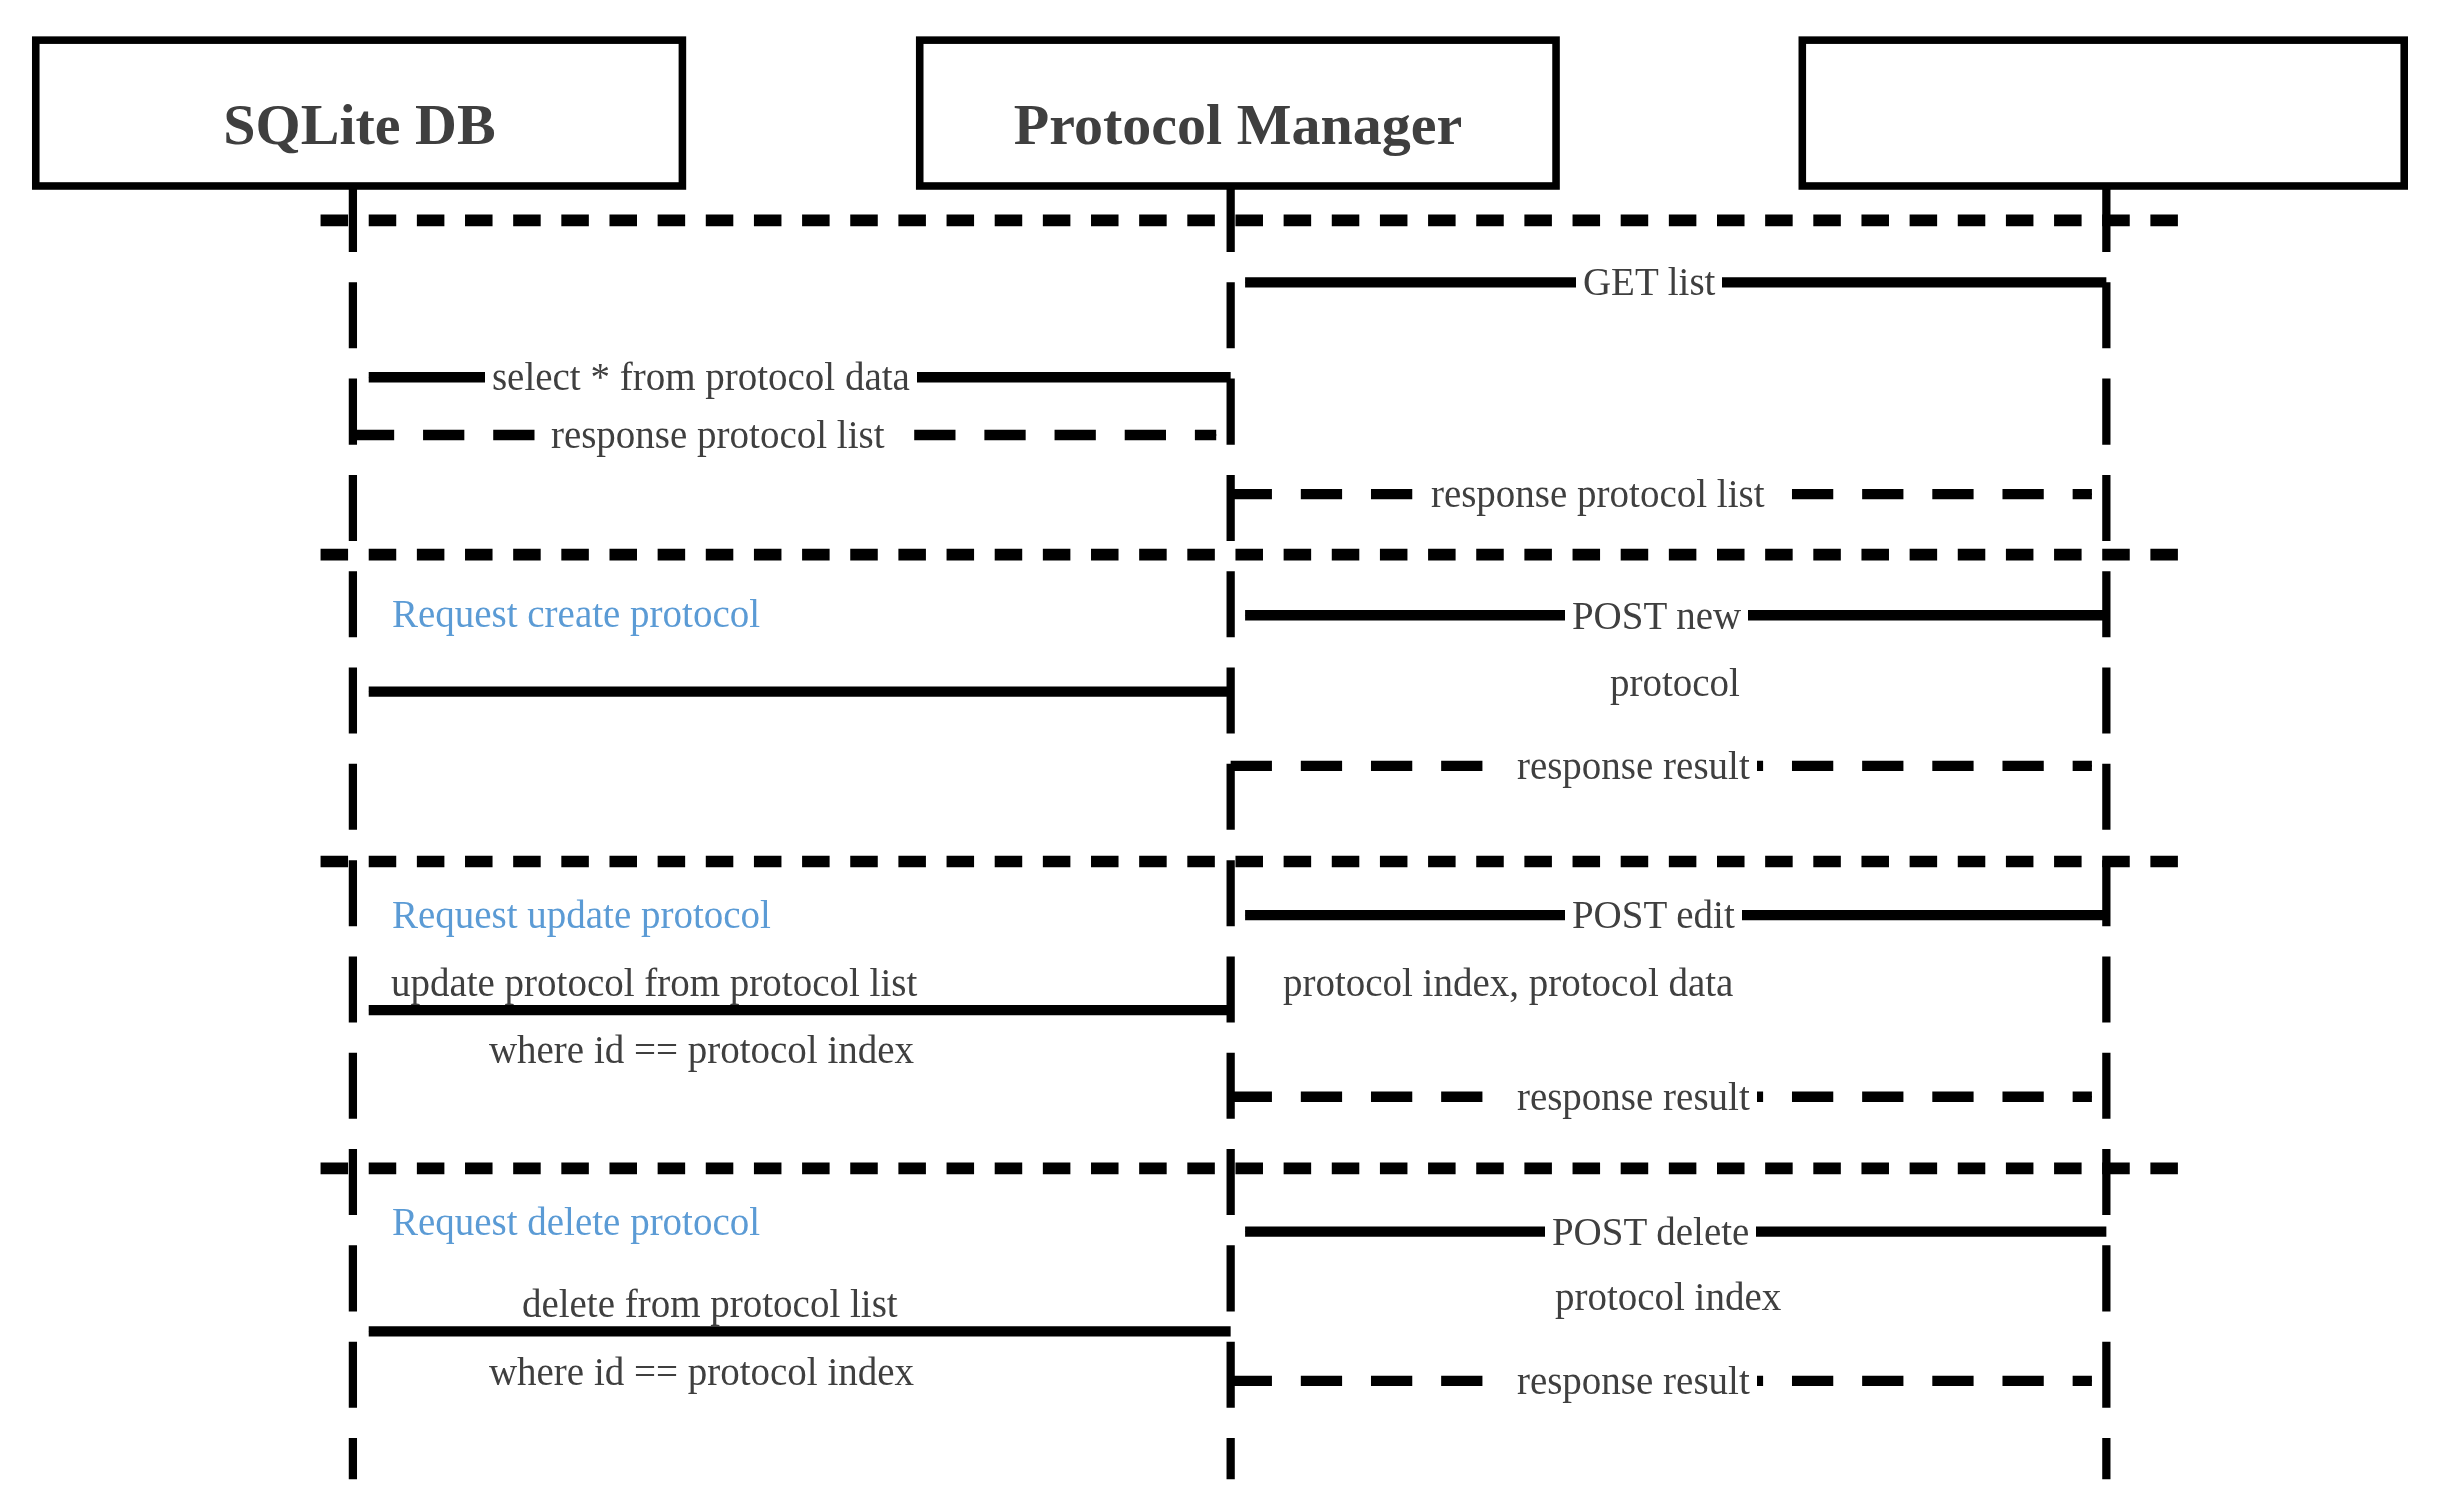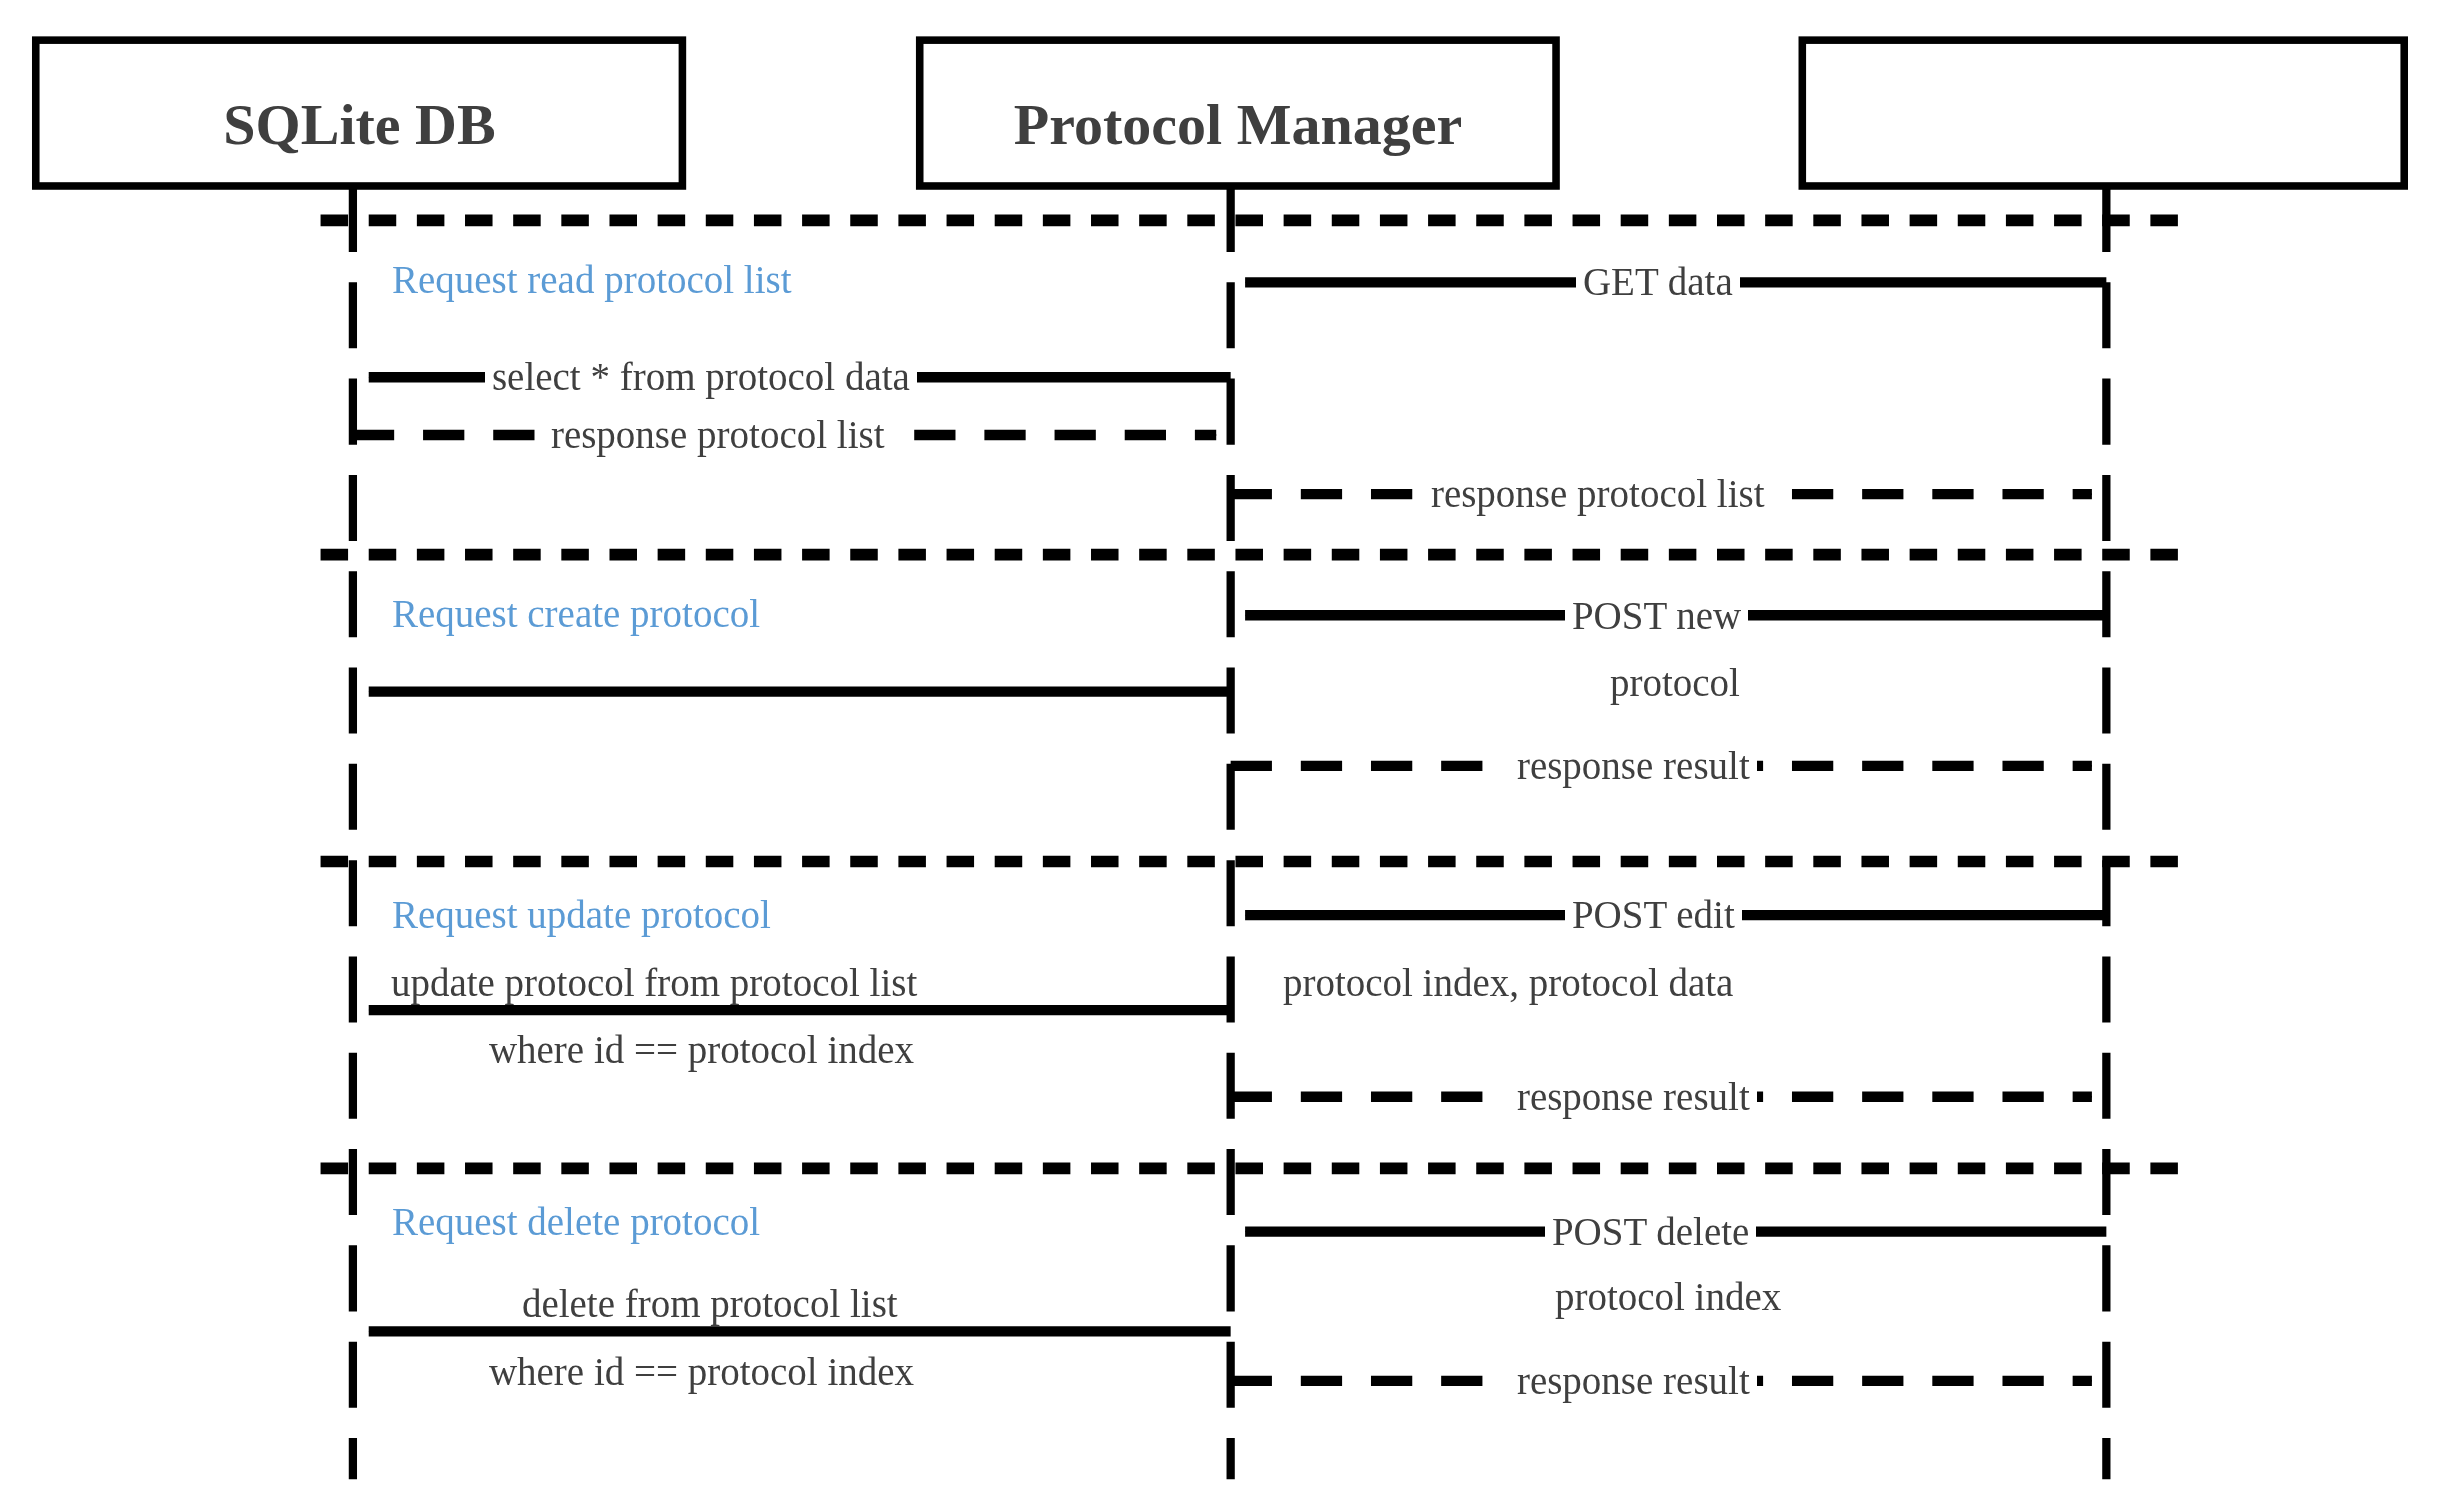--- a/index.html
+++ b/index.html
@@ -96,22 +96,21 @@
       <line x1="1789" y1="1935" x2="536" y2="1935" stroke="#000" stroke-width="15" marker-end="url(#solidHead)"></line>
     </g>
     <g>
       <line x1="1789" y1="2007" x2="3041" y2="2007" stroke="#000" stroke-width="15" stroke-dasharray="60 42" marker-end="url(#openHead)"></line>
     </g>
   </svg>
 
   <div class="boxlbl" style="left:36px;top:96px;width:647px;">SQLite DB</div>
   <div class="boxlbl" style="left:920px;top:96px;width:636px;">Protocol Manager</div>
 
-  <div class="msg blue nobg" style="left:385px;top:259px;">Request read protocol list</div>
-  <div class="msg" style="left:1576px;top:261px;">GET data</div>
+  <div class="msg" style="left:1576px;top:261px;">GET list</div>
   <div class="msg" style="left:485px;top:356px;">select * from protocol data</div>
   <div class="msg" style="left:544px;top:414px;">response protocol list</div>
   <div class="msg" style="left:1424px;top:473px;">response protocol list</div>
 
   <div class="msg blue nobg" style="left:385px;top:593px;">Request create protocol</div>
   <div class="msg" style="left:1565px;top:595px;">POST new</div>
   <div class="msg" style="left:1603px;top:662px;">protocol</div>
   <div class="msg" style="left:1510px;top:745px;">response result</div>
 
   <div class="msg blue nobg" style="left:385px;top:894px;">Request update protocol</div>

